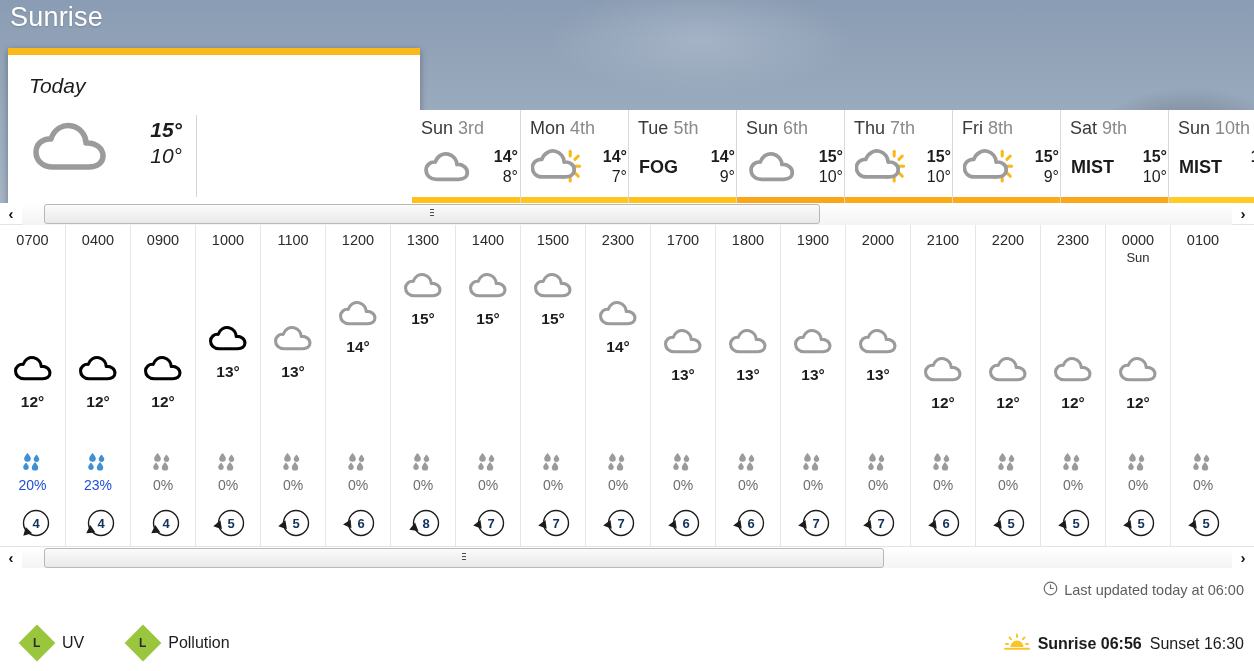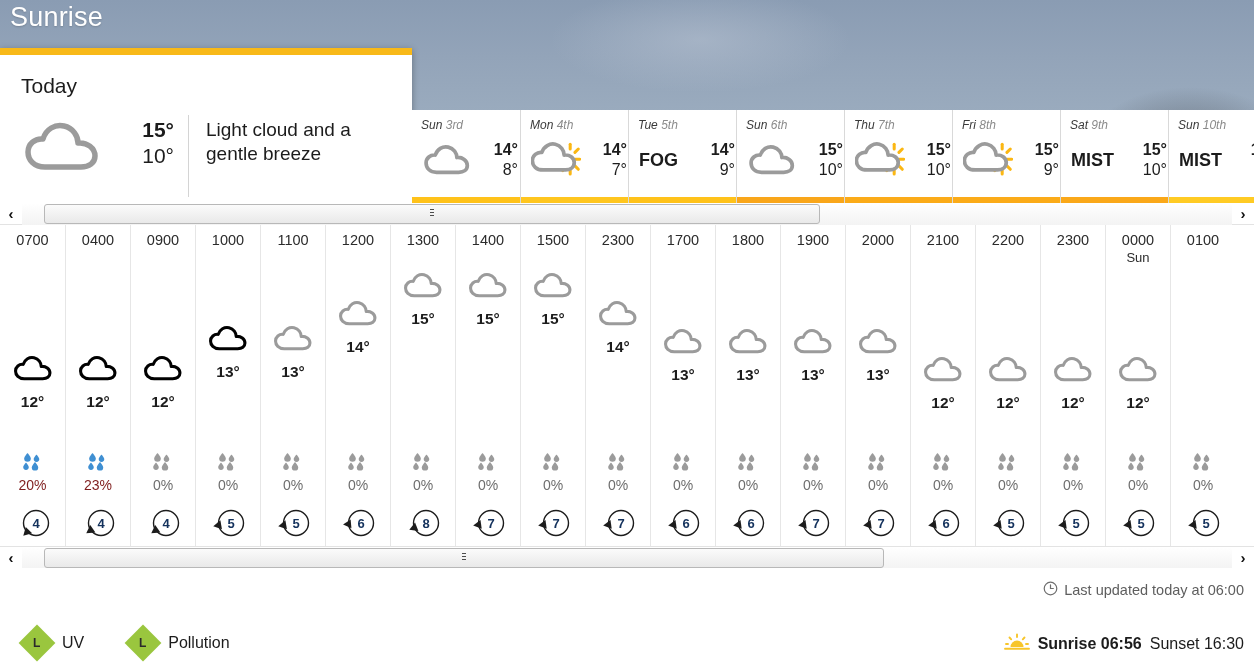--- a/index.html
+++ b/index.html
@@ -21,24 +21,25 @@
       linear-gradient(180deg, #8a9cb3 0%, #93a4b9 28%, #9aabbe 55%, #9fb0c2 78%, #a6b5c6 100%);
   }
   .hero-title {
     position: absolute; left: 10px; top: 2px;
     font-size: 27px; color: #ffffff; font-weight: 400;
     letter-spacing: 0.2px; text-shadow: 0 1px 2px rgba(0,0,0,0.18);
   }
 
   
   .today-card {
-    position: absolute; left: 0px; top: 48px; width: 412px; height: 157px;
+    position: absolute; left: 8px; top: 48px; width: 412px; height: 157px;
     background: #ffffff;
     box-shadow: 0 2px 7px rgba(0,0,0,0.33);
     border-top: 7px solid #f8b919;
+    font-style: italic;
   }
   .today-label {
     position: absolute; left: 21px; top: 19px;
     font-size: 21px; color: #1c1c1c; font-weight: 400;
   }
   .today-row {
     position: absolute; left: 14px; top: 60px; width: 390px; height: 85px;
     display: flex; align-items: flex-start;
   }
   .today-icon { width: 96px; padding-top: 6px; display: flex; justify-content: center; }
@@ -61,21 +62,21 @@
     position: absolute; left: 412px; top: 110px; width: 842px; height: 95px;
     display: flex; overflow: hidden;
   }
   .day-tab {
     position: relative; width: 108px; flex: 0 0 108px; height: 95px;
     background: #ffffff; border-left: 1px solid #d9d9d9;
     padding: 8px 0 0 0;
   }
   .day-tab:first-child { border-left: none; }
   .day-tab .dname {
-    font-size: 12px; color: #3a3a3a; padding-left: 9px; white-space: nowrap; font-style: italic;
+    font-size: 18px; color: #3a3a3a; padding-left: 9px; white-space: nowrap;
   }
   .day-tab .dname .dnum { color: #8a8a8a; }
   .day-tab .dbody {
     display: flex; align-items: center; justify-content: flex-start;
     height: 56px; padding-left: 6px;
   }
   .day-tab .dicon { width: 58px; display: flex; align-items: center; justify-content: center; }
   .day-tab .dtext {
     width: 58px; font-size: 18px; font-weight: bold; color: #1c1c1c;
     text-align: left; padding-left: 4px;
@@ -140,21 +141,21 @@
   .hour-temp-block .wicon { display: block; height: 34px; line-height: 0; }
   .hour-temp-block .tval {
     display: block; font-size: 15.5px; font-weight: bold; color: #1c1c1c; margin-top: 4px;
   }
   .hour-rain {
     position: absolute; top: 228px; left: 0; width: 100%; text-align: center;
   }
   .hour-rain .rdrops { display: block; height: 22px; line-height: 0; }
   .hour-rain .rpct { display: block; font-size: 14px; margin-top: 2px; }
   .rpct.zero { color: #6e6e6e; }
-  .rpct.wet  { color: #7f1d1d; }
+  .rpct.wet  { color: #1d4ed8; }
   .hour-wind {
     position: absolute; top: 282px; left: 0; width: 100%;
     display: flex; align-items: center; justify-content: center;
   }
 
   
   .footer { position: absolute; left: 0; top: 568px; width: 1254px; height: 103px; background: #fff; }
   .updated {
     position: absolute; right: 10px; top: 13px;
     display: flex; align-items: center; gap: 6px;
@@ -195,21 +196,20 @@
       <div class="today-icon">
         <svg width="74" height="52" viewBox="0 0 74 52" aria-hidden="true">
           <path d="M20 46 C9 46 3 39 3 31 C3 23 10 17 18 18 C21 8 30 3 39 5 C48 7 53 15 53 22 C62 21 70 27 70 35 C70 42 64 46 56 46 Z" fill="none" stroke="#9b9b9b" stroke-width="5.5" stroke-linejoin="round"></path>
         </svg>
       </div>
       <div class="today-temps">
         <span class="hi">15°</span>
         <span class="lo">10°</span>
       </div>
       <div class="today-divider"></div>
-      <div class="today-desc">Light cloud and a gentle breeze</div>
     </div>
   </div>
 
   <div class="day-tabs" id="day-tabs">
       <div class="day-tab">
         <div class="dname"><span>Sun</span> <span class="dnum">3rd</span></div>
         <div class="dbody">
           <div class="dicon">
             <svg width="46" height="32" viewBox="0 0 74 52">
               <path d="M20 46 C9 46 3 39 3 31 C3 23 10 17 18 18 C21 8 30 3 39 5 C48 7 53 15 53 22 C62 21 70 27 70 35 C70 42 64 46 56 46 Z" fill="none" stroke="#9b9b9b" stroke-width="6" stroke-linejoin="round"></path>

